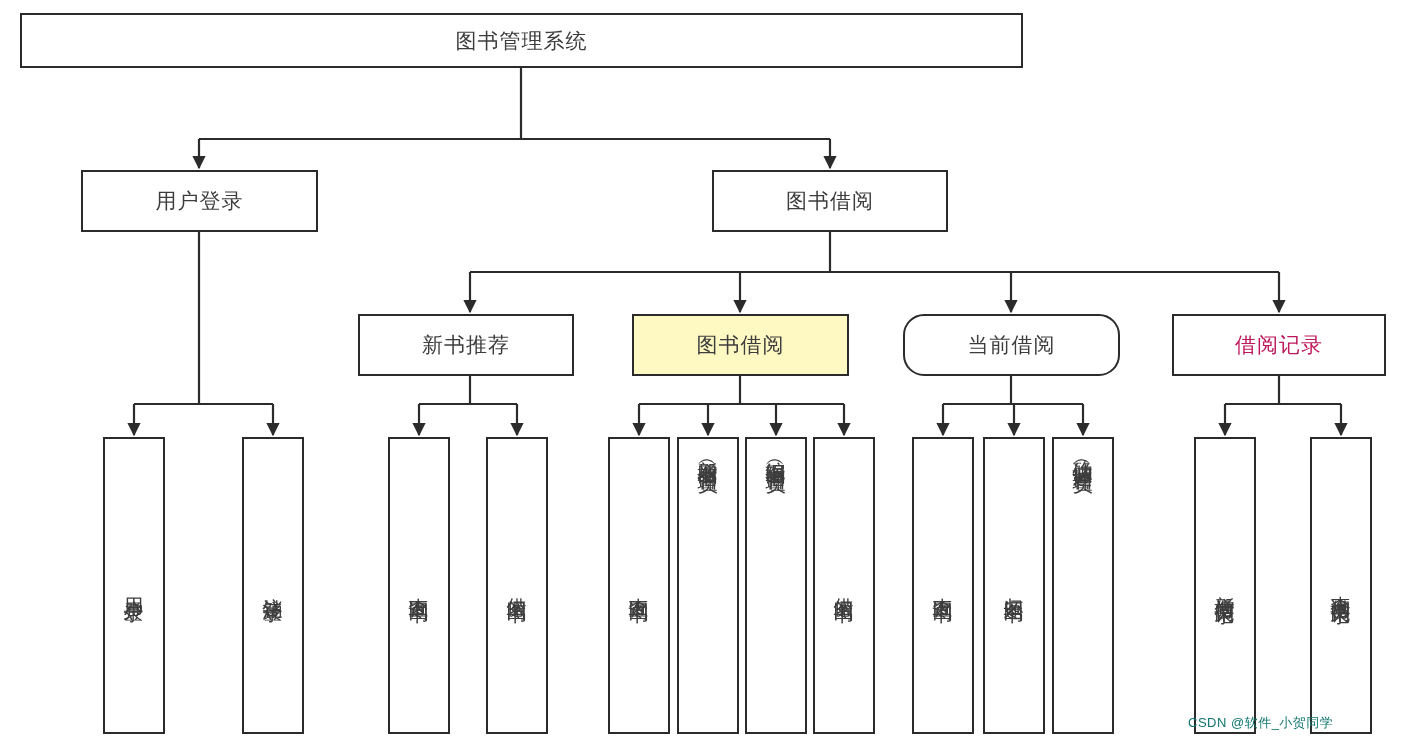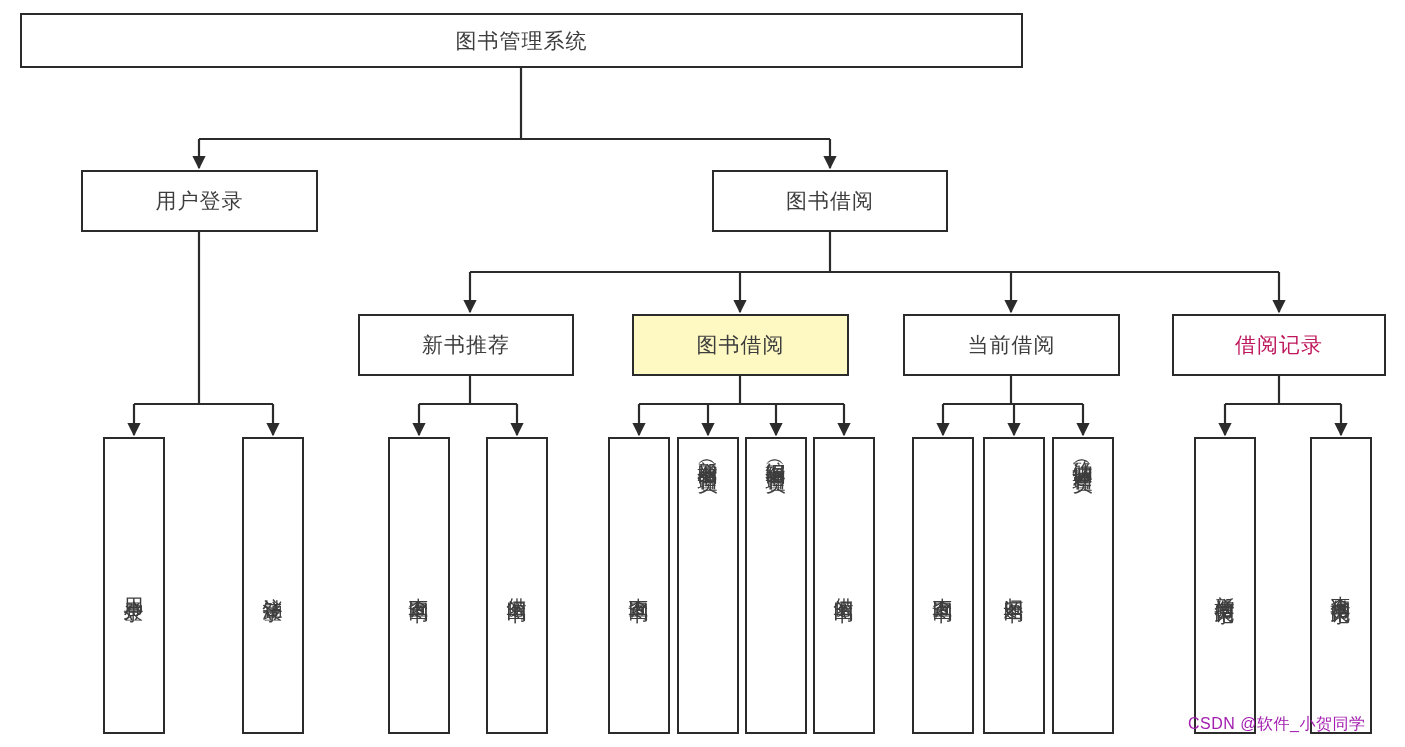--- a/index.html
+++ b/index.html
@@ -54,22 +54,22 @@
     letter-spacing: 2px;
     white-space: nowrap;
     line-height: 1;
   }
   .node-box.vertical.center-v {
     align-items: center;
     padding-top: 0;
   }
   .watermark {
     position: absolute;
-    font-size: 16px;
-    color: #a21caf;
+    font-size: 13px;
+    color: #0f766e;
     letter-spacing: 0.5px;
     white-space: nowrap;
     pointer-events: none;
   }
 </style>
 </head>
 <body>
 
 <div id="diagram-root">
 
@@ -125,21 +125,21 @@
       </div>
       <div class="node-box" style="left: 712px; top: 170px; width: 236px; height: 62px; border-color: rgb(43, 43, 43); background: rgb(255, 255, 255);">
         <span class="node-label" style="color: rgb(61, 61, 61);">图书借阅</span>
       </div>
       <div class="node-box" style="left: 358px; top: 314px; width: 216px; height: 62px; border-color: rgb(43, 43, 43); background: rgb(255, 255, 255);">
         <span class="node-label" style="color: rgb(61, 61, 61);">新书推荐</span>
       </div>
       <div class="node-box" style="left: 632px; top: 314px; width: 217px; height: 62px; border-color: rgb(43, 43, 43); background: #fef9c3;">
         <span class="node-label" style="color: rgb(61, 61, 61);">图书借阅</span>
       </div>
-      <div class="node-box" style="left: 903px; top: 314px; width: 217px; height: 62px; border-color: rgb(43, 43, 43); background: rgb(255, 255, 255);">
+      <div class="node-box" style="left: 903px; top: 314px; width: 217px; height: 62px; border-color: rgb(43, 43, 43); background: rgb(255, 255, 255); border-radius: 21px;">
         <span class="node-label" style="color: rgb(61, 61, 61);">当前借阅</span>
       </div>
       <div class="node-box" style="left: 1172px; top: 314px; width: 214px; height: 62px; border-color: rgb(43, 43, 43); background: rgb(255, 255, 255);">
         <span class="node-label" style="color: #be185d;">借阅记录</span>
       </div>
       <div class="node-box vertical center-v" style="left: 103px; top: 437px; width: 62px; height: 297px; border-color: rgb(43, 43, 43); background: rgb(255, 255, 255);">
         <span class="node-label" style="color: rgb(61, 61, 61);">用户登录</span>
       </div>
       <div class="node-box vertical center-v" style="left: 242px; top: 437px; width: 62px; height: 297px; border-color: rgb(43, 43, 43); background: rgb(255, 255, 255);">
         <span class="node-label" style="color: rgb(61, 61, 61);">注销登录</span>

